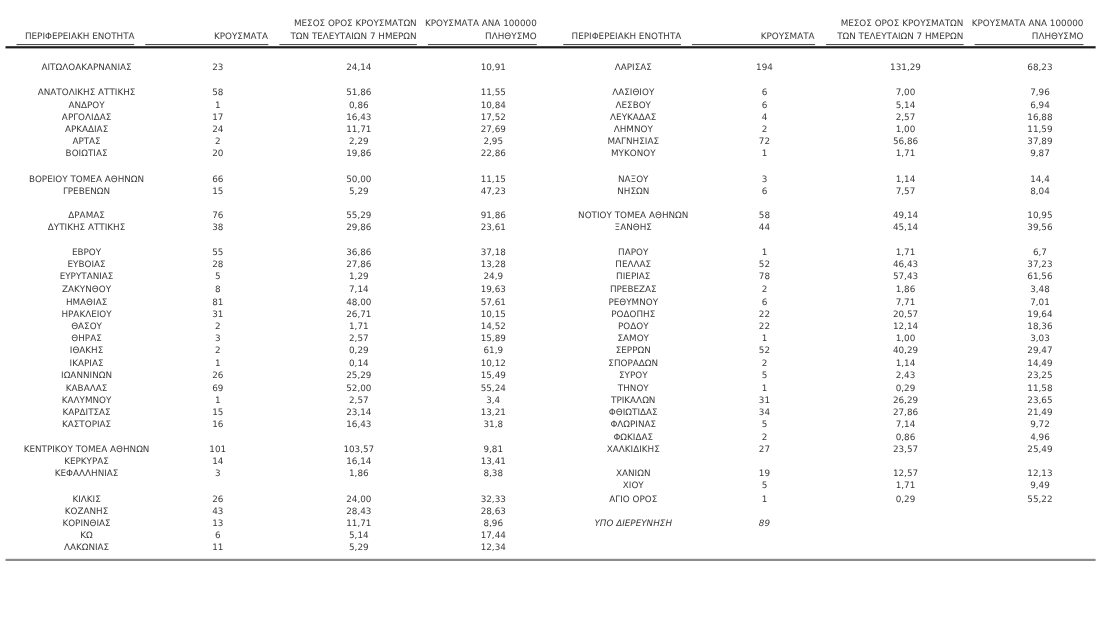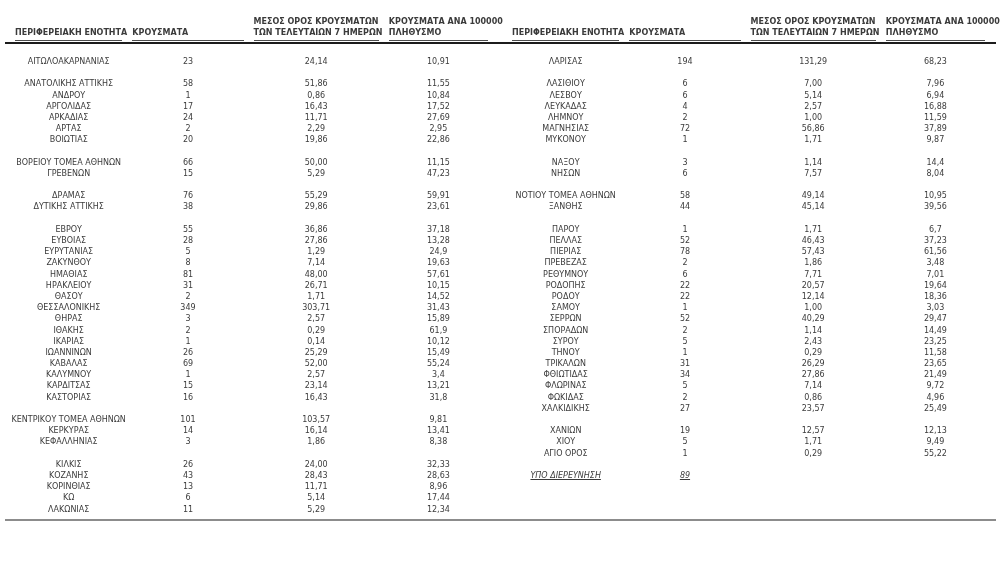--- a/index.html
+++ b/index.html
@@ -14,45 +14,44 @@
 
   .cols { display: flex; margin-left: 10px; }
   .half { width: 483px; flex: 0 0 483px; }
   .half + .half { margin-left: 14px; }
 
   .hgrid, .row { display: grid; grid-template-columns: 24.3% 25.1% 28% 22.6%; }
 
   .hcell {
     margin: 0 5px;
     border-bottom: 1px solid #4d4d4d;
-    display: flex; flex-direction: column; justify-content: flex-end; align-items: flex-start;
+    display: flex; flex-direction: column; justify-content: flex-end; align-items: flex-end;
     text-align: center;
     height: 29px;
     padding-bottom: 2px;
     box-sizing: border-box;
     font-size: 8px; line-height: 10.5px;
     color: #3b3b3b;
     white-space: nowrap;
-    font-weight: bold;
   }
 
   .thick-rule { margin: 1px 4px 0 5px; height: 2px; background: #1c1c1c; }
   .bottom-rule { margin: 4px 4px 0 5px; height: 2px; background: #8c8c8c; }
 
-  .bodies { margin-top: 12px; }
+  .bodies { margin-top: 12px; justify-content: flex-end; }
   .row { height: 11.2px; }
   .cell {
     font-size: 8px; line-height: 11.2px;
     text-align: center;
     white-space: nowrap;
     overflow: hidden;
     color: #3b3b3b;
   }
   .row.spacer .cell { visibility: hidden; }
-  .row.italic .cell { font-style: italic; text-decoration: underline; }
+  .row.italic .cell { font-style: italic; }
 </style>
 </head>
 <body>
 
 <div class="page">
 
   <div class="cols">
     <div class="half hgrid">
       <div class="hcell">
         <span>ΠΕΡΙΦΕΡΕΙΑΚΗ ΕΝΟΤΗΤΑ</span>
@@ -161,21 +160,21 @@
         <div class="row spacer">
           <div class="cell"></div>
           <div class="cell"></div>
           <div class="cell"></div>
           <div class="cell"></div>
         </div>
         <div class="row">
           <div class="cell">ΔΡΑΜΑΣ</div>
           <div class="cell">76</div>
           <div class="cell">55,29</div>
-          <div class="cell">59,91</div>
+          <div class="cell">91,86</div>
         </div>
         <div class="row">
           <div class="cell">ΔΥΤΙΚΗΣ ΑΤΤΙΚΗΣ</div>
           <div class="cell">38</div>
           <div class="cell">29,86</div>
           <div class="cell">23,61</div>
         </div>
         <div class="row spacer">
           <div class="cell"></div>
           <div class="cell"></div>
@@ -216,26 +215,20 @@
           <div class="cell">ΗΡΑΚΛΕΙΟΥ</div>
           <div class="cell">31</div>
           <div class="cell">26,71</div>
           <div class="cell">10,15</div>
         </div>
         <div class="row">
           <div class="cell">ΘΑΣΟΥ</div>
           <div class="cell">2</div>
           <div class="cell">1,71</div>
           <div class="cell">14,52</div>
-        </div>
-        <div class="row">
-          <div class="cell">ΘΕΣΣΑΛΟΝΙΚΗΣ</div>
-          <div class="cell">349</div>
-          <div class="cell">303,71</div>
-          <div class="cell">31,43</div>
         </div>
         <div class="row">
           <div class="cell">ΘΗΡΑΣ</div>
           <div class="cell">3</div>
           <div class="cell">2,57</div>
           <div class="cell">15,89</div>
         </div>
         <div class="row">
           <div class="cell">ΙΘΑΚΗΣ</div>
           <div class="cell">2</div>

